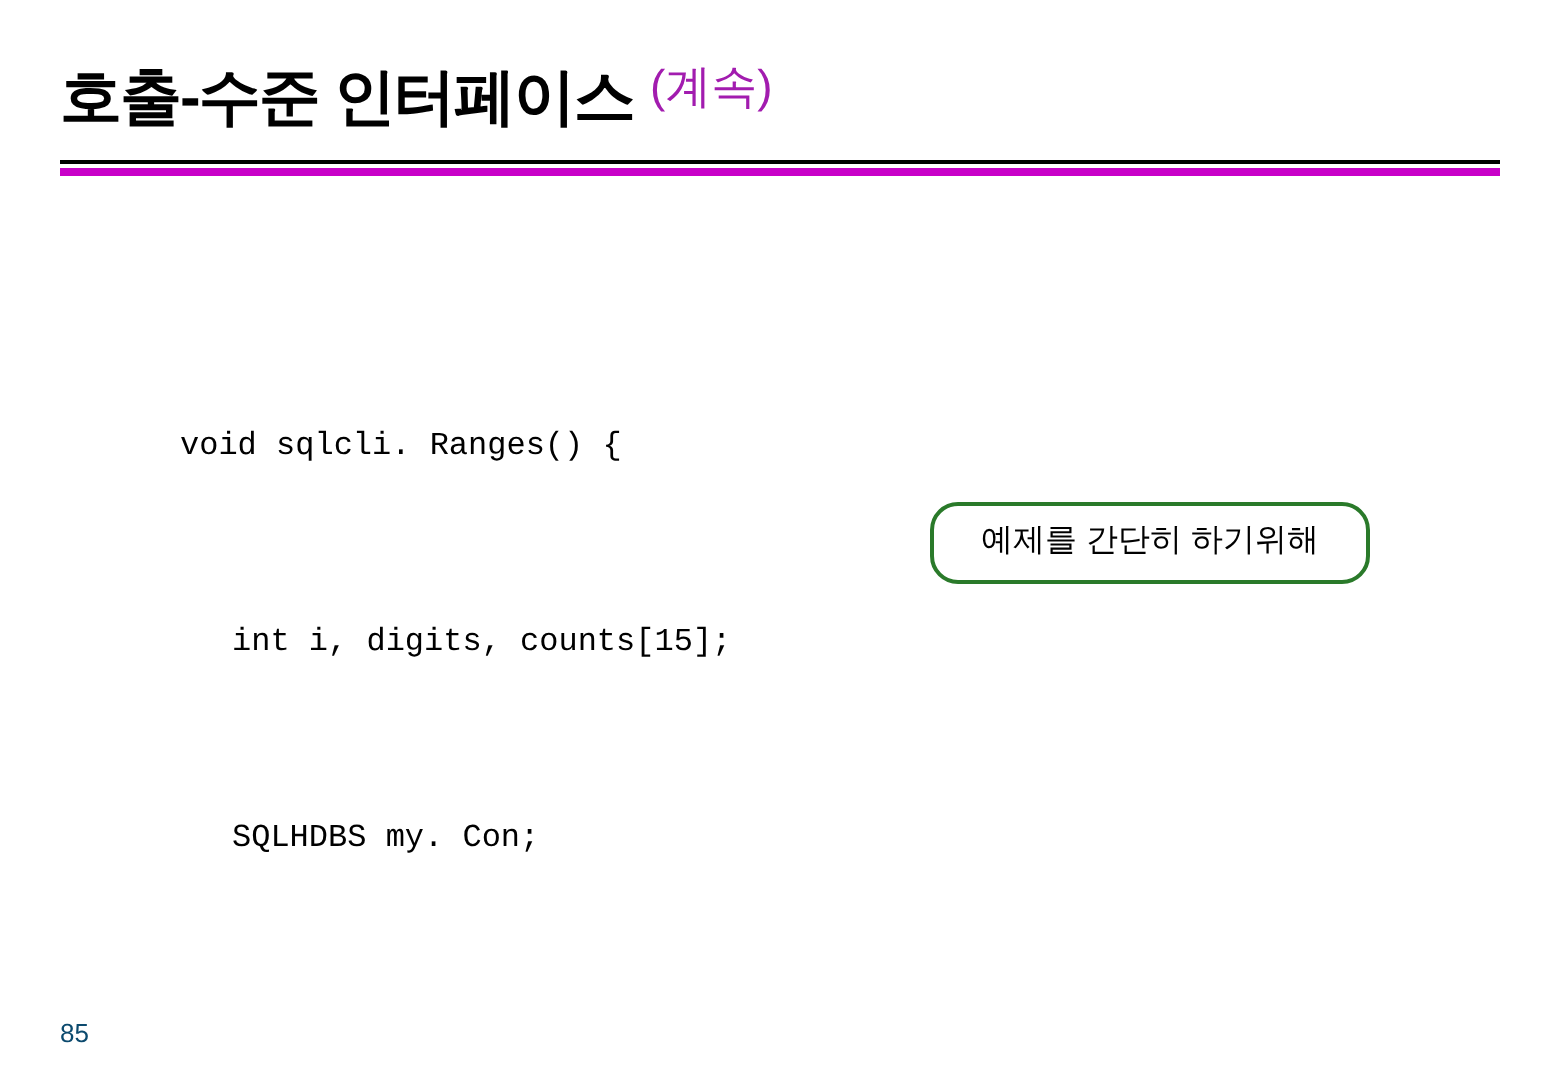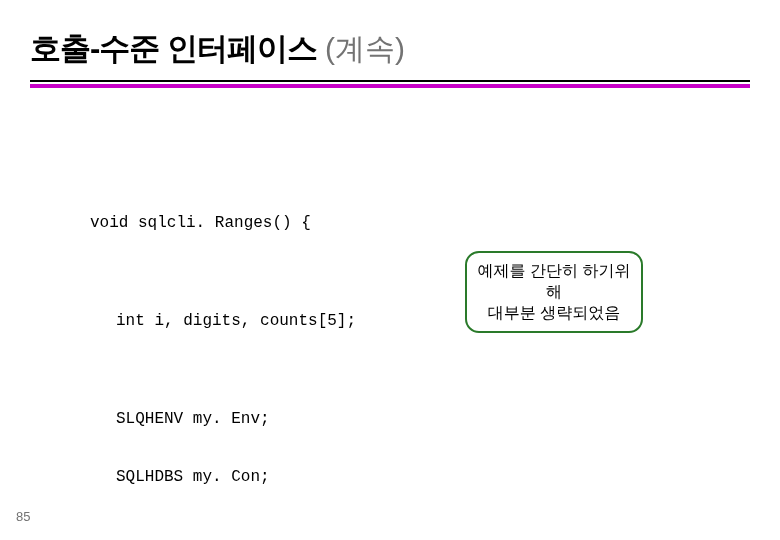--- a/index.html
+++ b/index.html
@@ -12,33 +12,33 @@
     overflow: hidden;
   }
   .slide {
     width: 780px;
     height: 540px;
     position: relative;
     padding: 20px 30px 20px 30px;
   }
   .title-row {
     display: flex;
-    align-items: center;
+    align-items: flex-start;
     gap: 8px;
     margin-top: 8px;
   }
   .title-main {
     font-size: 31px;
     font-weight: 900;
     color: #000;
     letter-spacing: -1px;
   }
   .title-sub {
-    font-size: 30px;
-    color: #737373;
+    font-size: 23px;
+    color: #a21caf;
   }
   .rule1 {
     height: 2px;
     background: #000;
     margin-top: 10px;
   }
   .rule2 {
     height: 4px;
     background: #c800c8;
     margin-top: 2px;
@@ -53,69 +53,67 @@
     white-space: pre;
     position: relative;
   }
   .code-line { display: block; margin-bottom: 10px; }
   .code-gap { height: 8px; }
   .indent1 { padding-left: 26px; }
   .callout {
     position: absolute;
     top: 108px;
     left: 375px;
-    width: 178px;
+    width: 220px;
     border: 2px solid #2a7a2a;
     border-radius: 14px;
     padding: 8px 10px;
     font-family: Arial, "Malgun Gothic", sans-serif;
     font-size: 16px;
     color: #000;
     text-align: center;
     line-height: 1.3;
     white-space: normal;
   }
   .page-num {
     position: absolute;
     bottom: 16px;
-    left: 16px;
+    left: 30px;
     font-size: 13px;
-    color: #737373;
+    color: #0c4a6e;
     font-family: Arial, sans-serif;
   }
 </style>
 </head>
 <body>
 
 <div class="slide">
 
   <div class="title-row">
     <span class="title-main">호출-수준 인터페이스</span>
     <span class="title-sub">(계속)</span>
   </div>
   <div class="rule1"></div>
   <div class="rule2"></div>
 
   <div class="code-area">
     <div class="code-gap"></div>
     <span class="code-line">void sqlcli. Ranges() {</span>
     <div class="code-gap"></div>
-    <span class="code-line indent1">int i, digits, counts[5];</span>
+    <span class="code-line indent1">int i, digits, counts[15];</span>
     <div class="code-gap"></div>
-    <span class="code-line indent1">SLQHENV my. Env;</span>
     <span class="code-line indent1">SQLHDBS my. Con;</span>
     
     
     
     
     
     
     
     
 
     <div class="callout">
       <div>예제를 간단히 하기위해</div>
-      <div>대부분 생략되었음</div>
     </div>
   </div>
 
   <div class="page-num">85</div>
 </div>
 
 </body></html>

